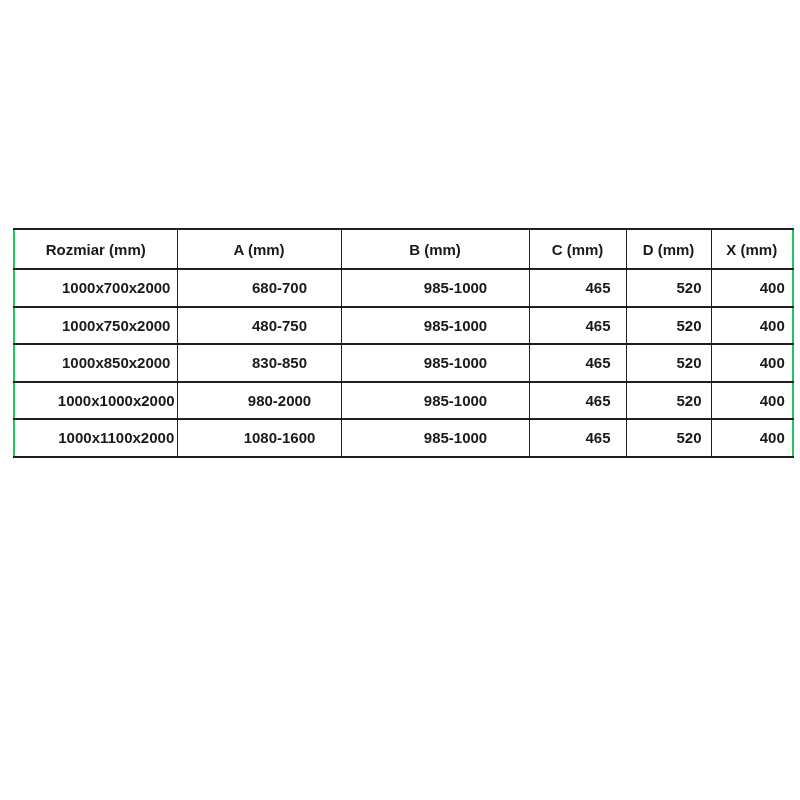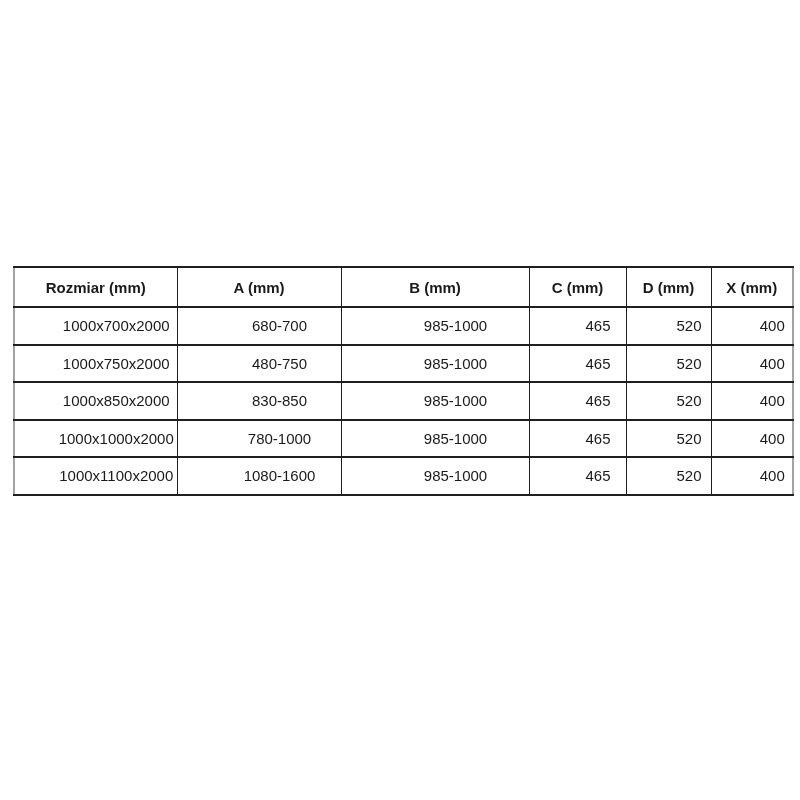--- a/index.html
+++ b/index.html
@@ -41,27 +41,26 @@
     font-size: 15px;
     padding: 0;
     overflow: hidden;
     white-space: nowrap;
   }
   table.spec-table th {
     font-weight: bold;
     height: 38px;
   }
   table.spec-table td {
-    font-weight: normal;
+    font-weight: bold;
     height: 35.5px;
     padding-left: 41px;
   }
   table.spec-table {
-    border: 2px solid #a3a3a3;
-    margin-top: 38px;
+    border: 2px solid #22c55e;
   }
 </style>
 </head>
 <body>
 
 <div id="canvas">
   <div class="spec-table-wrap">
     <table class="spec-table">
       <colgroup>
         <col style="width:163px">
@@ -101,21 +100,21 @@
         <tr>
           <td>1000x850x2000</td>
           <td>830-850</td>
           <td>985-1000</td>
           <td>465</td>
           <td>520</td>
           <td>400</td>
         </tr>
         <tr>
           <td>1000x1000x2000</td>
-          <td>780-1000</td>
+          <td>980-2000</td>
           <td>985-1000</td>
           <td>465</td>
           <td>520</td>
           <td>400</td>
         </tr>
         <tr>
           <td>1000x1100x2000</td>
           <td>1080-1600</td>
           <td>985-1000</td>
           <td>465</td>

